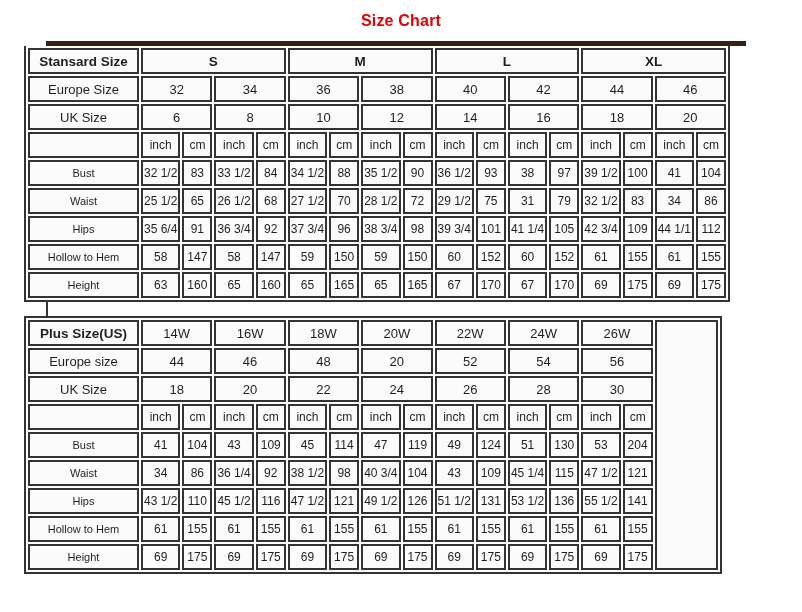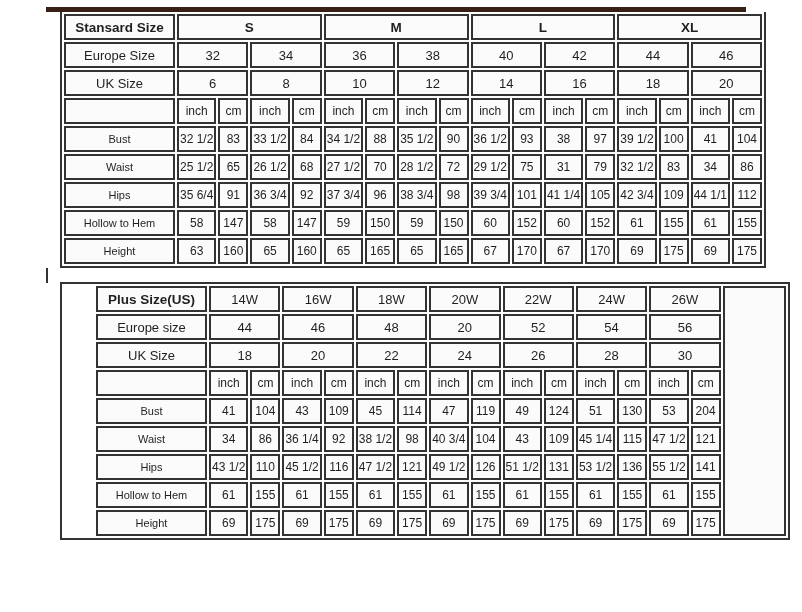--- a/index.html
+++ b/index.html
@@ -20,29 +20,29 @@
     color: var(--title, #e60000);
     letter-spacing: 0.2px;
   }
   .topbar {
     margin: 7px 0 0 46px;
     width: 700px;
     height: 5px;
     background: var(--rule, #362114);
   }
   table.size-table {
-    margin-left: 60px;
+    margin-left: 24px;
     border-collapse: separate;
     border-spacing: 2px;
     border: 2px solid var(--border, #333333);
     table-layout: fixed;
     background: #ffffff;
   }
   table.t1 { border-top: 0; }
-  table.t2 { margin-top: 14px; padding-left: 32px; }
+  table.t2 { margin-top: 14px; }
   .joint {
     width: 2px; height: 15px;
     margin-left: 46px;
     margin-bottom: -15px;
     background: var(--border, #333333);
   }
   td {
     box-sizing: border-box;
     border: 2px solid var(--border, #333333);
     background: #fbfbfb;
@@ -60,20 +60,21 @@
   col.lbl { width: 111px; }
   col.cin { width: 38px; }
   col.ccm { width: 30px; }
   col.tail { width: 63px; }
 </style>
 </head>
 <body>
 
 <div class="page">
 
+  <div class="title">Size Chart</div>
 
   <div class="topbar"></div>
 
   <table class="size-table t1">
     <colgroup>
       <col class="lbl">
       <col class="cin">
         <col class="ccm">
         <col class="cin">
         <col class="ccm">

